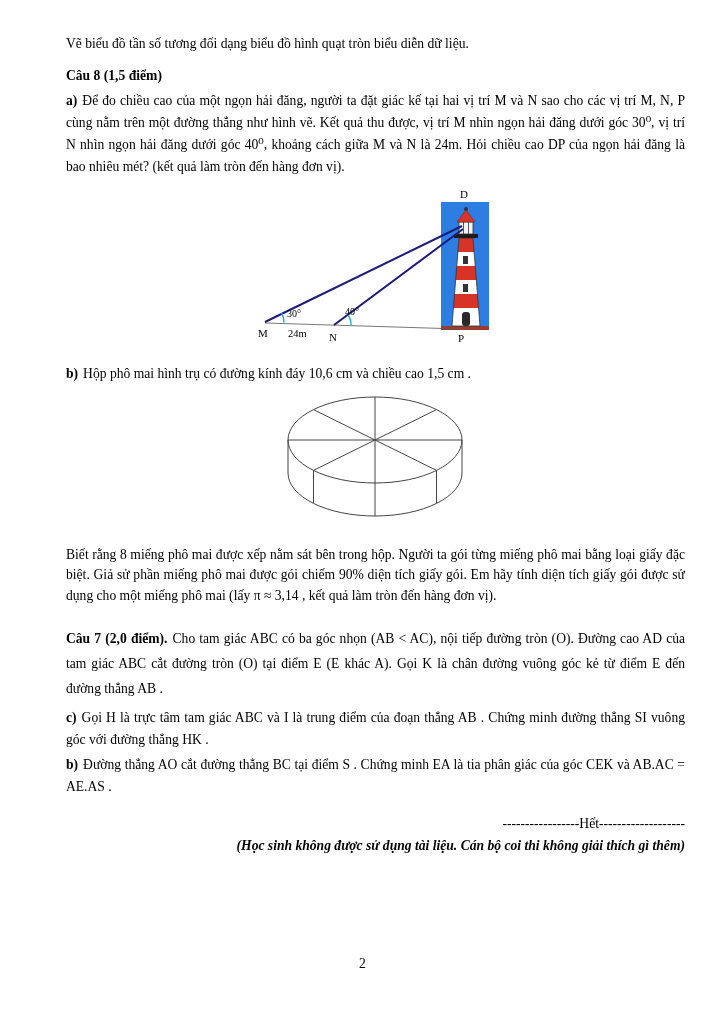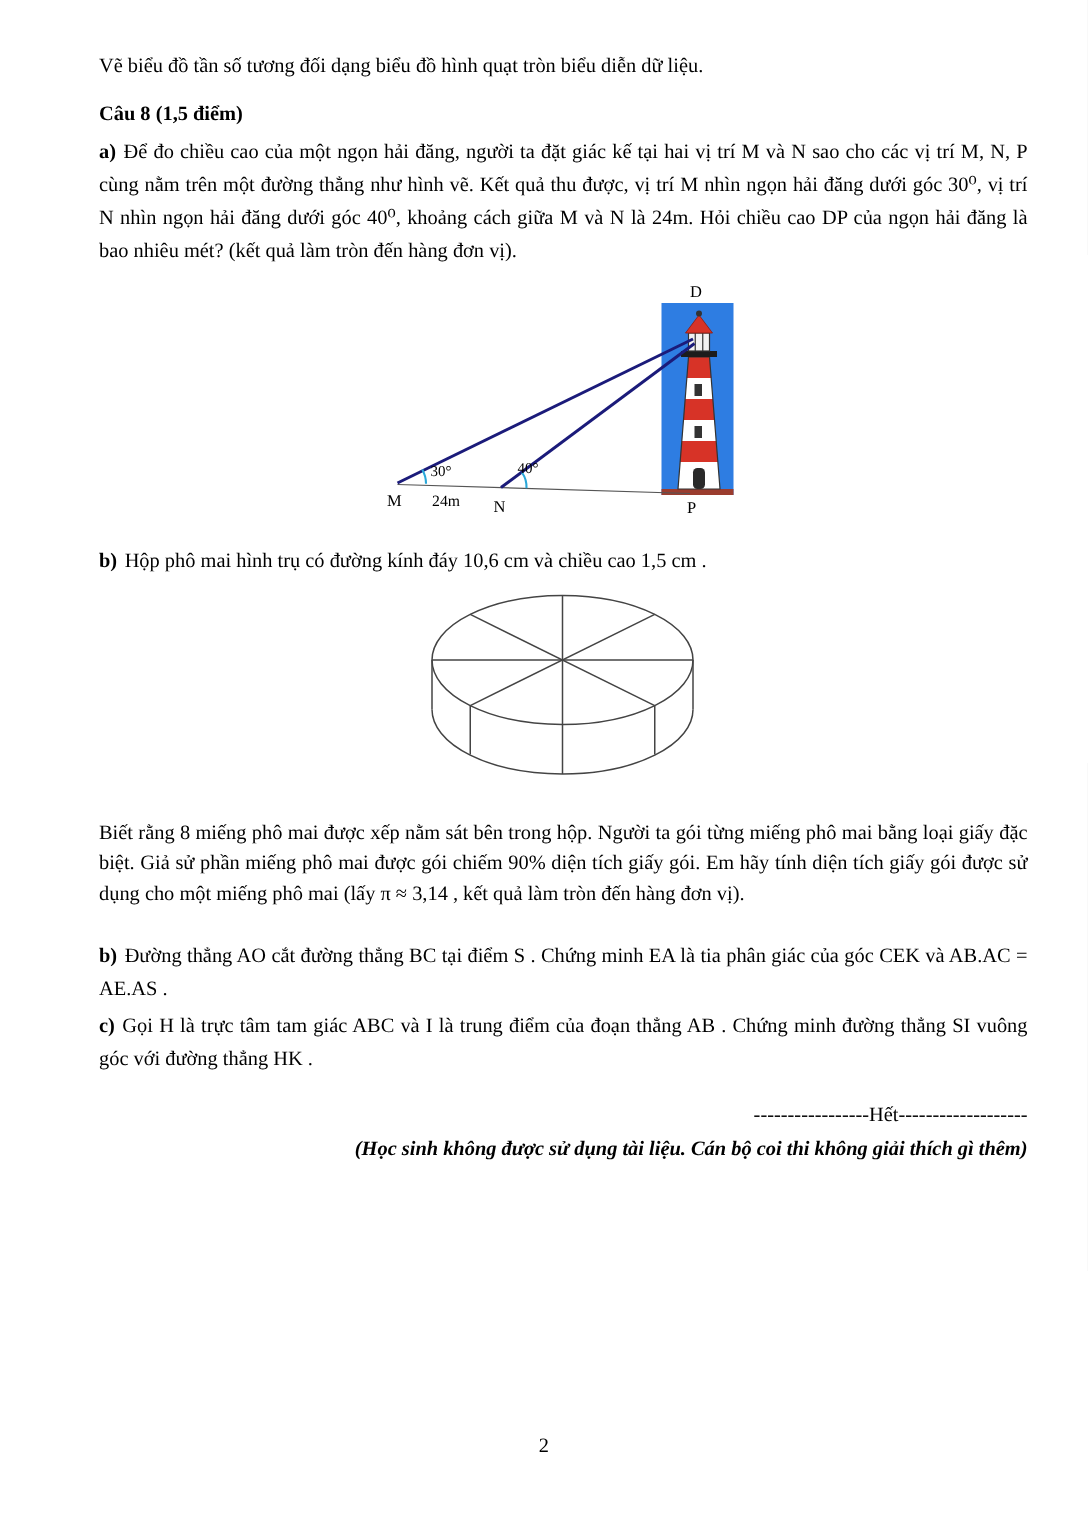--- a/index.html
+++ b/index.html
@@ -102,24 +102,25 @@
 
         <line x1="33.5" y1="77.4" x2="33.5" y2="110"></line>
         <line x1="95" y1="90" x2="95" y2="123"></line>
         <line x1="156.5" y1="77.4" x2="156.5" y2="110"></line>
       </g>
     </svg>
   </div>
 
   <p style="margin-bottom:20px;"><span>Biết rằng 8 miếng phô mai được xếp nằm sát bên trong hộp. Người ta gói từng miếng phô mai bằng loại giấy đặc biệt. Giả sử phần miếng phô mai được gói chiếm 90% diện tích giấy gói. Em hãy tính diện tích giấy gói được sử dụng cho một miếng phô mai (lấy π ≈ 3,14 , kết quả làm tròn đến hàng đơn vị).</span></p>
 
+  <p class="cau7intro"><span class="lbl">Câu 7 (2,0 điểm).</span><span>Cho tam giác ABC có ba góc nhọn (AB &lt; AC), nội tiếp đường tròn (O). Đường cao AD của tam giác ABC cắt đường tròn (O) tại điểm E (E khác A). Gọi K là chân đường vuông góc kẻ từ điểm E đến đường thẳng AB .</span></p>
 
 
+  <p class="cau7item"><span class="lbl">c)</span><span>Gọi H là trực tâm tam giác ABC và I là trung điểm của đoạn thẳng AB . Chứng minh đường thẳng SI vuông góc với đường thẳng HK .</span></p>
+
   <p class="cau7item"><span class="lbl">b)</span><span>Đường thẳng AO cắt đường thẳng BC tại điểm S . Chứng minh EA là tia phân giác của góc CEK và AB.AC = AE.AS .</span></p>
-
-  <p class="cau7item"><span class="lbl">c)</span><span>Gọi H là trực tâm tam giác ABC và I là trung điểm của đoạn thẳng AB . Chứng minh đường thẳng SI vuông góc với đường thẳng HK .</span></p>
 
   <div class="center het">-----------------Hết-------------------</div>
   <div class="center note">(Học sinh không được sử dụng tài liệu. Cán bộ coi thi không giải thích gì thêm)</div>
 
 </div>
 
 <div class="pagenum">2</div>
 
 </body></html>

